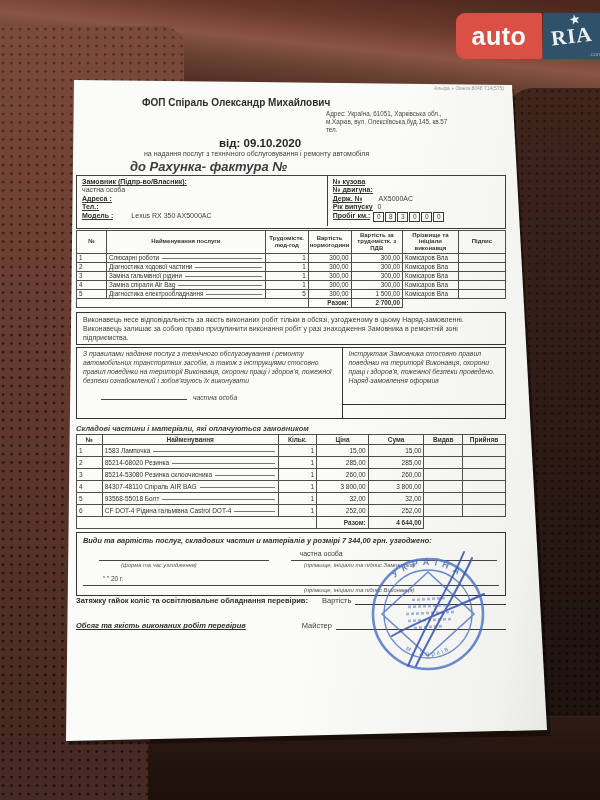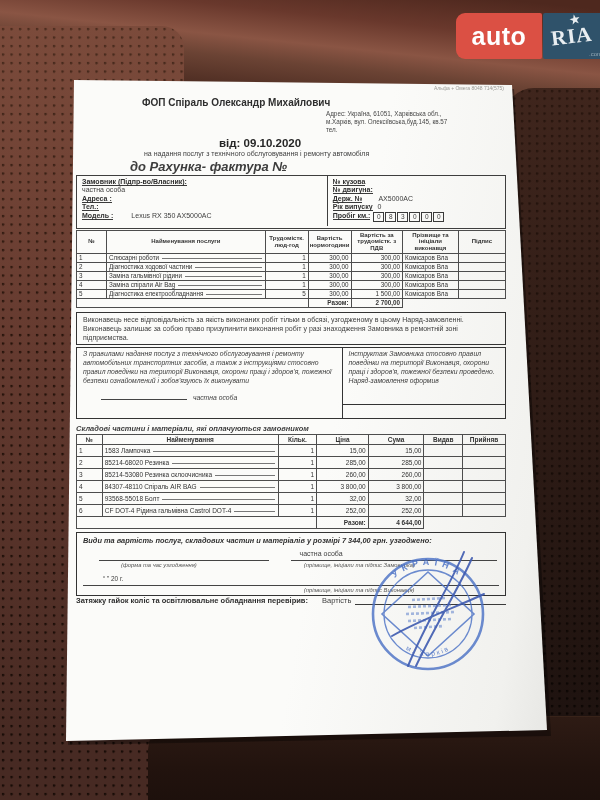--- a/index.html
+++ b/index.html
@@ -398,20 +398,25 @@
       <div class="t-formline"></div>
       <div class="t-formhint">(форма та час узгодження)</div>
       <div class="t-date">“    ”                          20      г.</div>
       <div class="t-div"></div>
       <div class="t-exechint">(прізвище, ініціали та підпис Виконавця)</div>
     </div>
 
     <div class="mech-row">
       <span class="b">Затяжку гайок коліс та освітлювальне обладнання перевірив:</span>
       <span class="who">Вартість</span>
+      <span class="uline"></span>
+    </div>
+    <div class="master-row">
+      <span class="b">Обсяг та якість виконаних робіт перевірив</span>
+      <span class="who">Майстер</span>
       <span class="uline"></span>
     </div>
 
     <div class="stamp">
       <svg width="128" height="128" viewBox="0 0 128 128">
         <g fill="none" stroke="#4d73c6" opacity="0.82">
           <circle cx="64" cy="66" r="55" stroke-width="2.6"></circle>
           <circle cx="64" cy="66" r="44" stroke-width="1.3"></circle>
           <polygon points="64,24 110,66 64,108 18,66" stroke-width="1.6"></polygon>
           <g stroke-width="2.6" stroke-dasharray="3 2" opacity="0.6">

